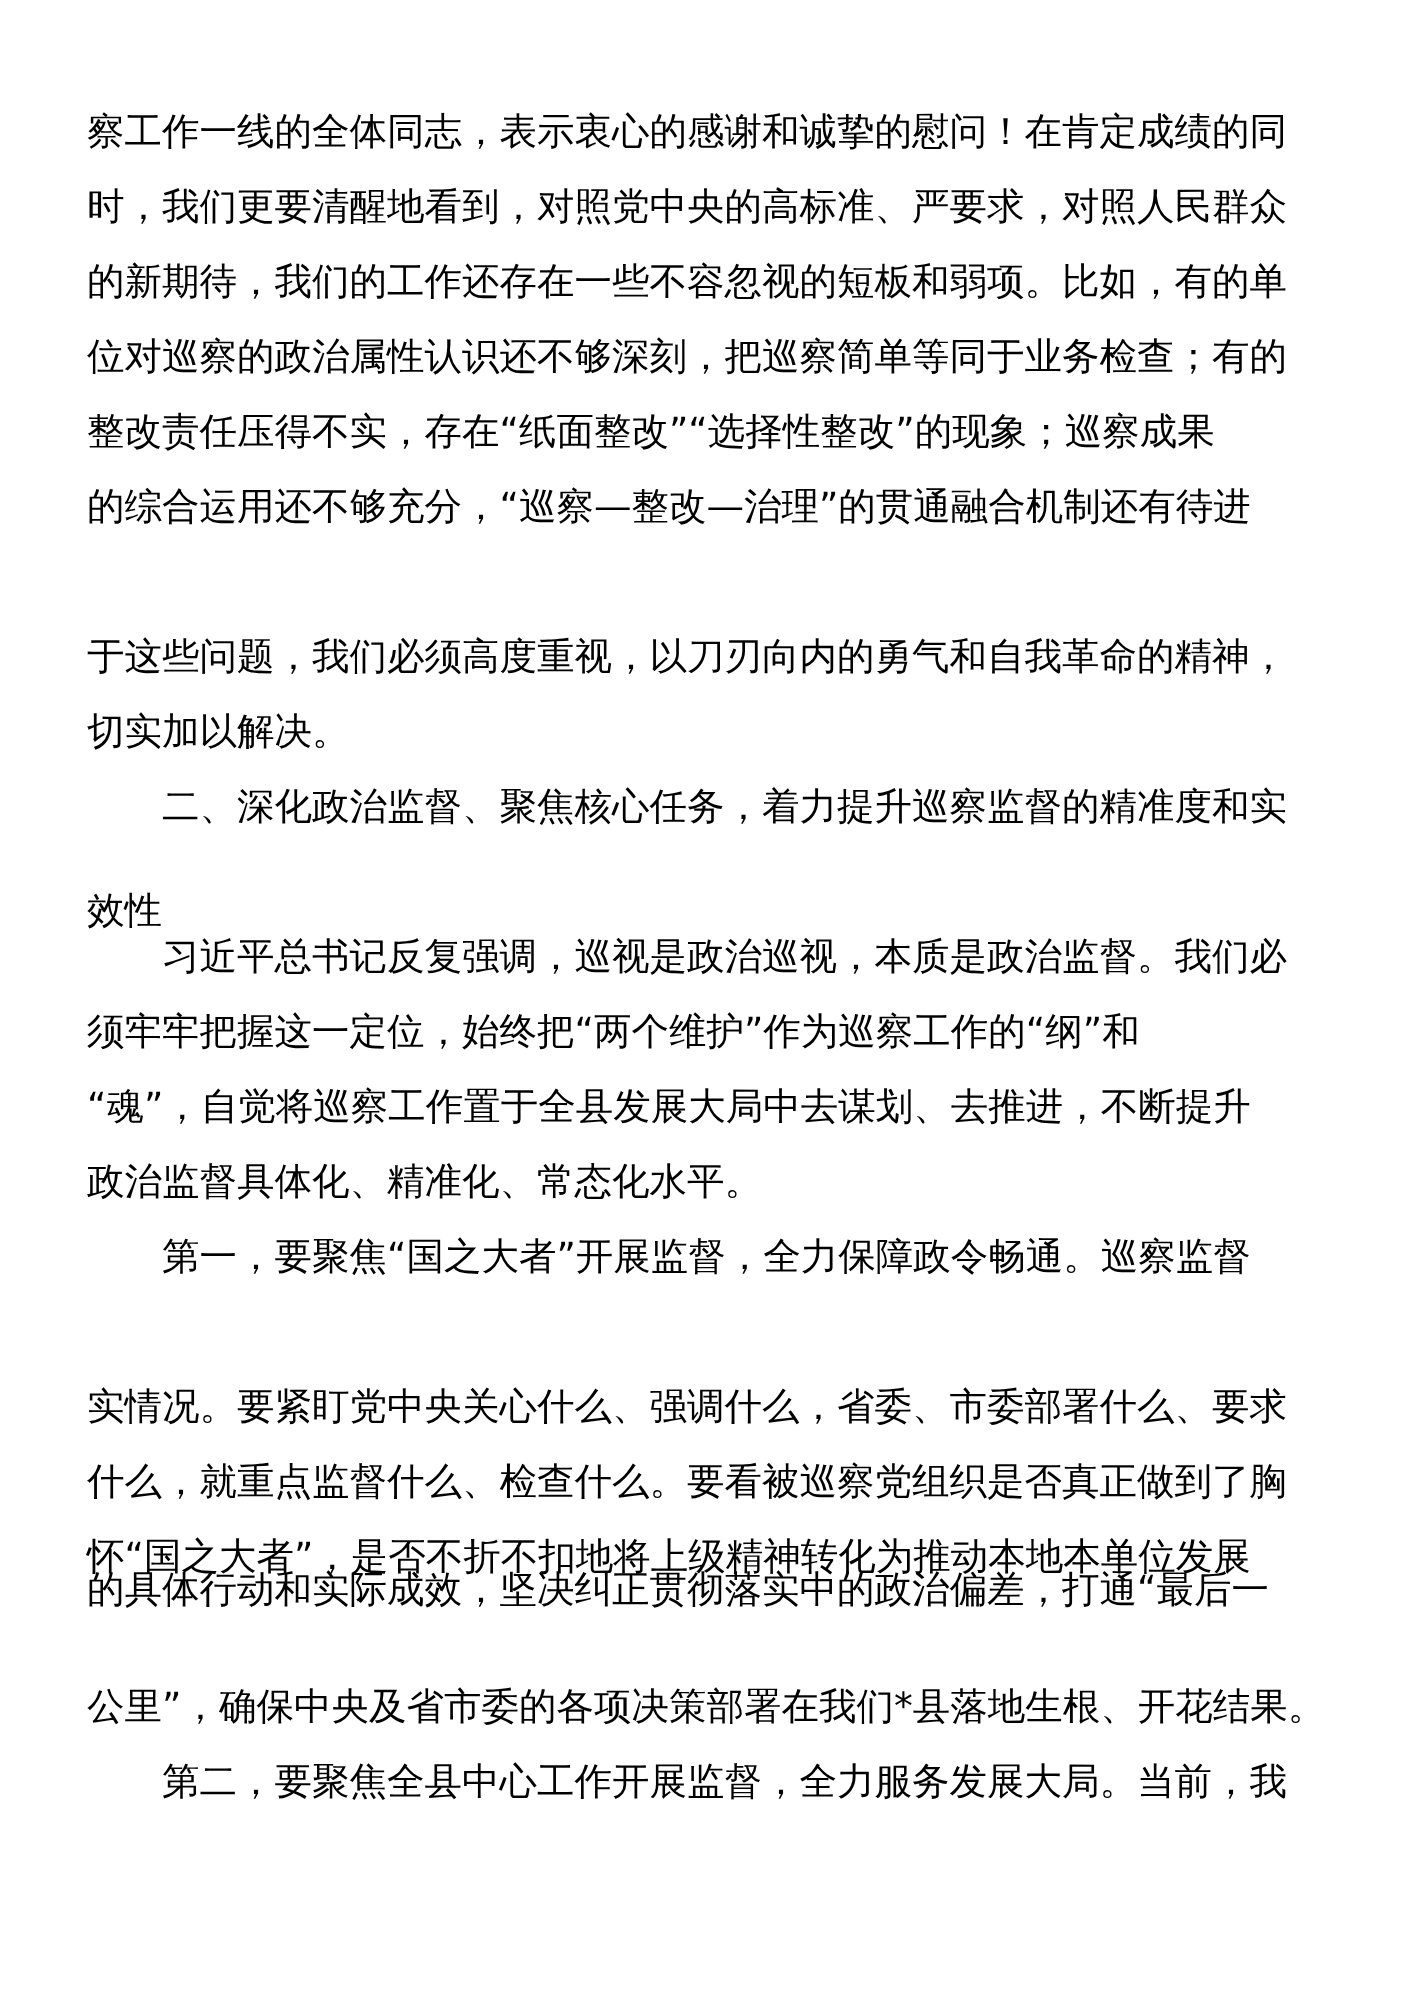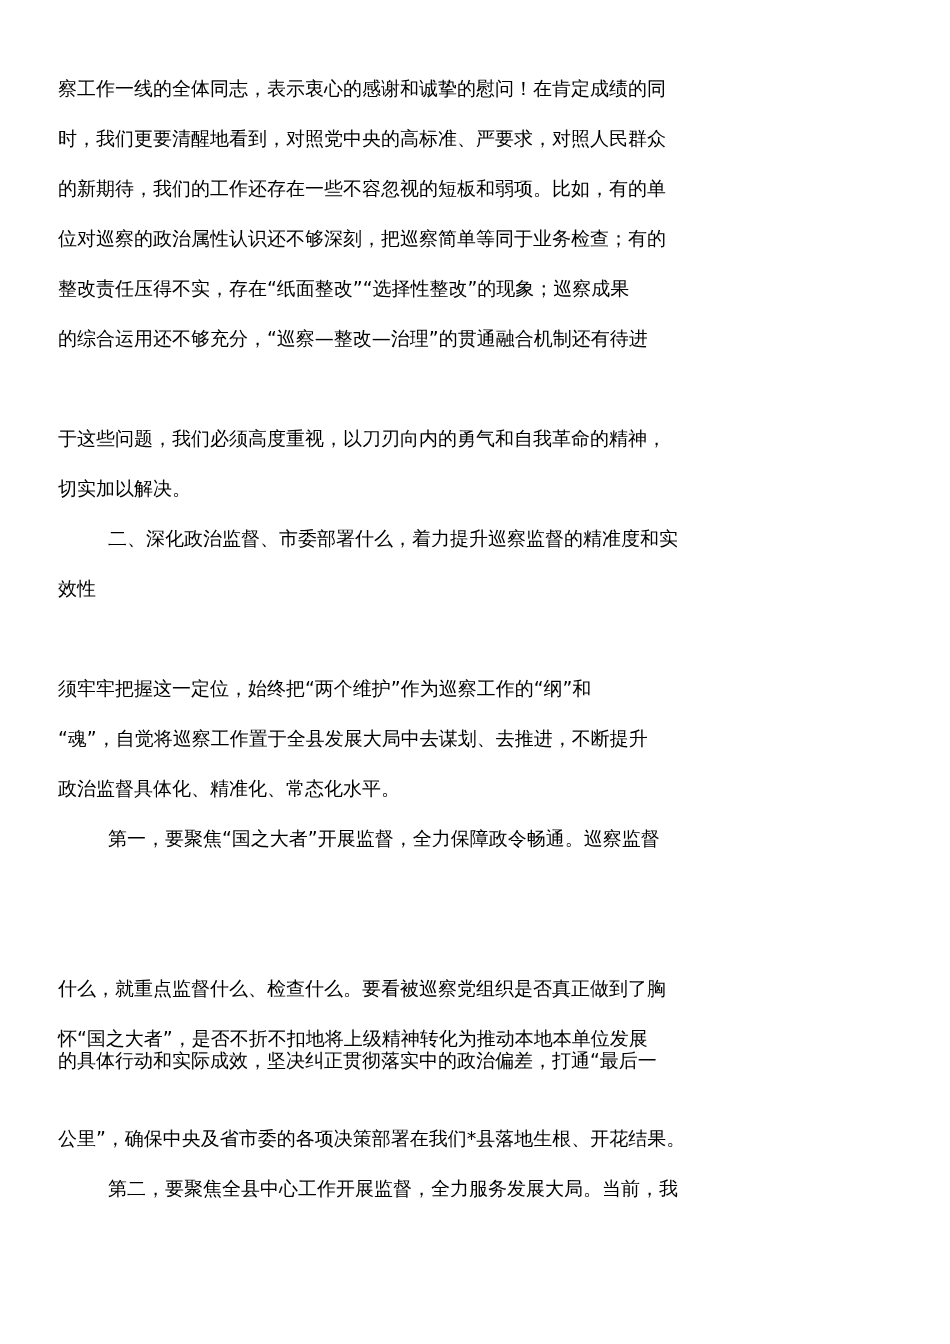--- a/index.html
+++ b/index.html
@@ -4,44 +4,46 @@
 <style>
   html, body { margin: 0; padding: 0; background: #ffffff; }
   body { width: 950px; height: 1344px; position: relative; overflow: hidden; }
   .page { position: absolute; left: 0; top: 0; width: 950px; height: 1344px; background: #fff; }
   .line {
     position: absolute;
     left: 58px;
     width: 840px;
     height: 50px;
     font-family: "DejaVu Sans", "Liberation Sans", sans-serif;
-    font-size: 19px;
+    font-size: 25px;
     line-height: 50px;
     color: #000;
     white-space: nowrap;
     letter-spacing: 0px;
   }
   .indent { left: 108px; }
 </style>
 </head>
 <body>
 
 <div class="page">
   <div class="line" style="top:63px">察工作一线的全体同志，表示衷心的感谢和诚挚的慰问！在肯定成绩的同</div>
   <div class="line" style="top:113px">时，我们更要清醒地看到，对照党中央的高标准、严要求，对照人民群众</div>
   <div class="line" style="top:163px">的新期待，我们的工作还存在一些不容忽视的短板和弱项。比如，有的单</div>
   <div class="line" style="top:213px">位对巡察的政治属性认识还不够深刻，把巡察简单等同于业务检查；有的</div>
   <div class="line" style="top:263px">整改责任压得不实，存在“纸面整改”“选择性整改”的现象；巡察成果</div>
   <div class="line" style="top:313px">的综合运用还不够充分，“巡察—整改—治理”的贯通融合机制还有待进</div>
   <div class="line" style="top:413px">于这些问题，我们必须高度重视，以刀刃向内的勇气和自我革命的精神，</div>
   <div class="line" style="top:463px">切实加以解决。</div>
-  <div class="line indent" style="top:513px">二、深化政治监督、市委部署什么，着力提升巡察监督的精准度和实</div>
-  <div class="line" style="top:563px">效性</div>
+  <div class="line indent" style="top:513px">二、深化政治监督、聚焦核心任务，着力提升巡察监督的精准度和实</div>
+  <div class="line" style="top:582px">效性</div>
+  <div class="line indent" style="top:613px">习近平总书记反复强调，巡视是政治巡视，本质是政治监督。我们必</div>
   <div class="line" style="top:663px">须牢牢把握这一定位，始终把“两个维护”作为巡察工作的“纲”和</div>
   <div class="line" style="top:713px">“魂”，自觉将巡察工作置于全县发展大局中去谋划、去推进，不断提升</div>
   <div class="line" style="top:763px">政治监督具体化、精准化、常态化水平。</div>
   <div class="line indent" style="top:813px">第一，要聚焦“国之大者”开展监督，全力保障政令畅通。巡察监督</div>
+  <div class="line" style="top:913px">实情况。要紧盯党中央关心什么、强调什么，省委、市委部署什么、要求</div>
   <div class="line" style="top:963px">什么，就重点监督什么、检查什么。要看被巡察党组织是否真正做到了胸</div>
   <div class="line" style="top:1013px">怀“国之大者”，是否不折不扣地将上级精神转化为推动本地本单位发展</div>
   <div class="line" style="top:1035px">的具体行动和实际成效，坚决纠正贯彻落实中的政治偏差，打通“最后一</div>
   <div class="line indent" style="top:1163px">第二，要聚焦全县中心工作开展监督，全力服务发展大局。当前，我</div>
   <div class="line" style="top:1113px">公里”，确保中央及省市委的各项决策部署在我们*县落地生根、开花结果。</div>
 </div>
 
 </body></html>

